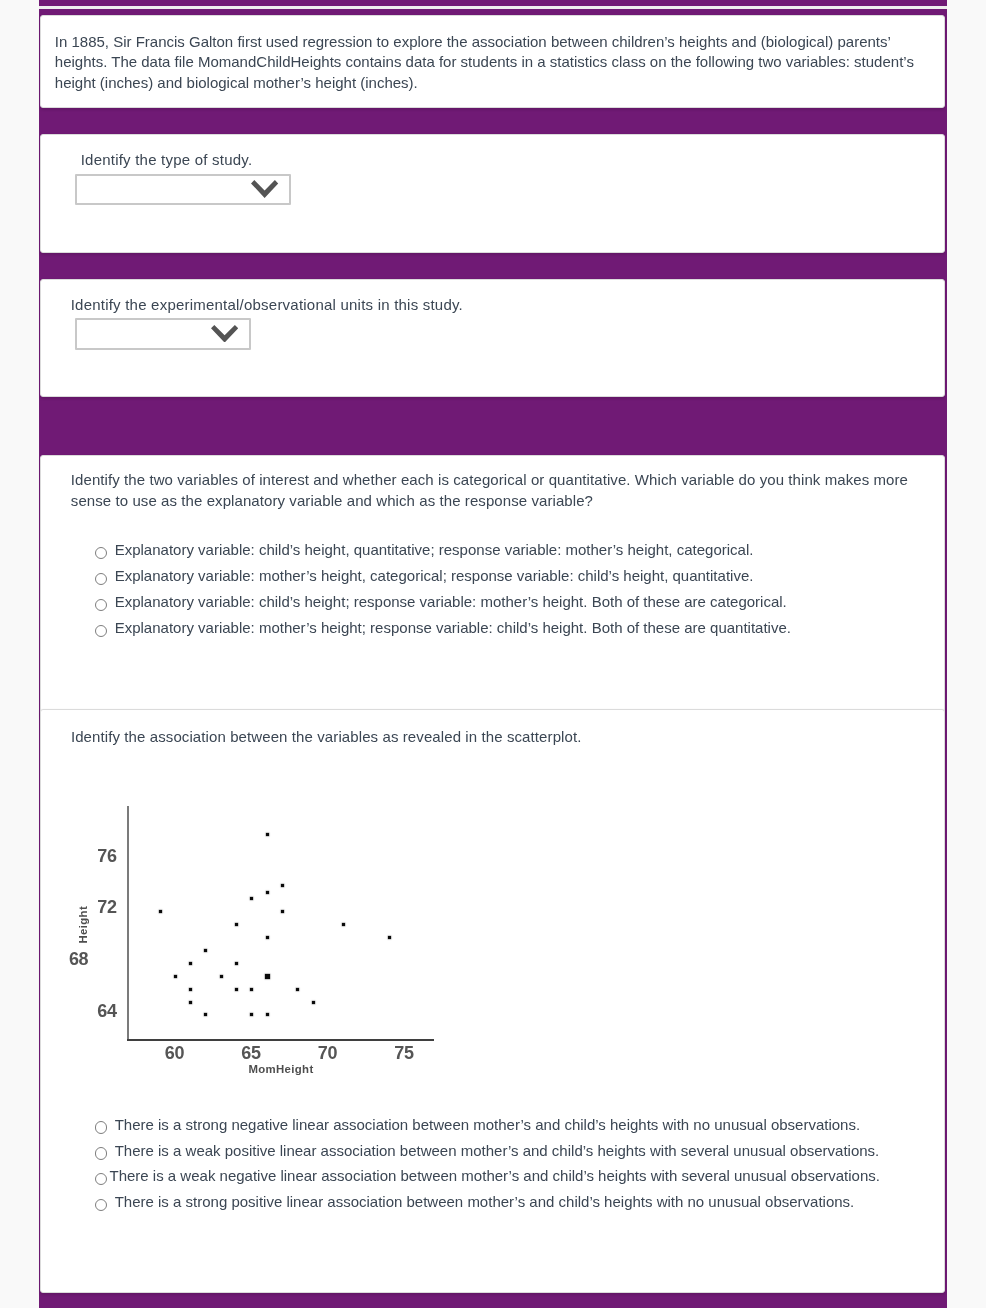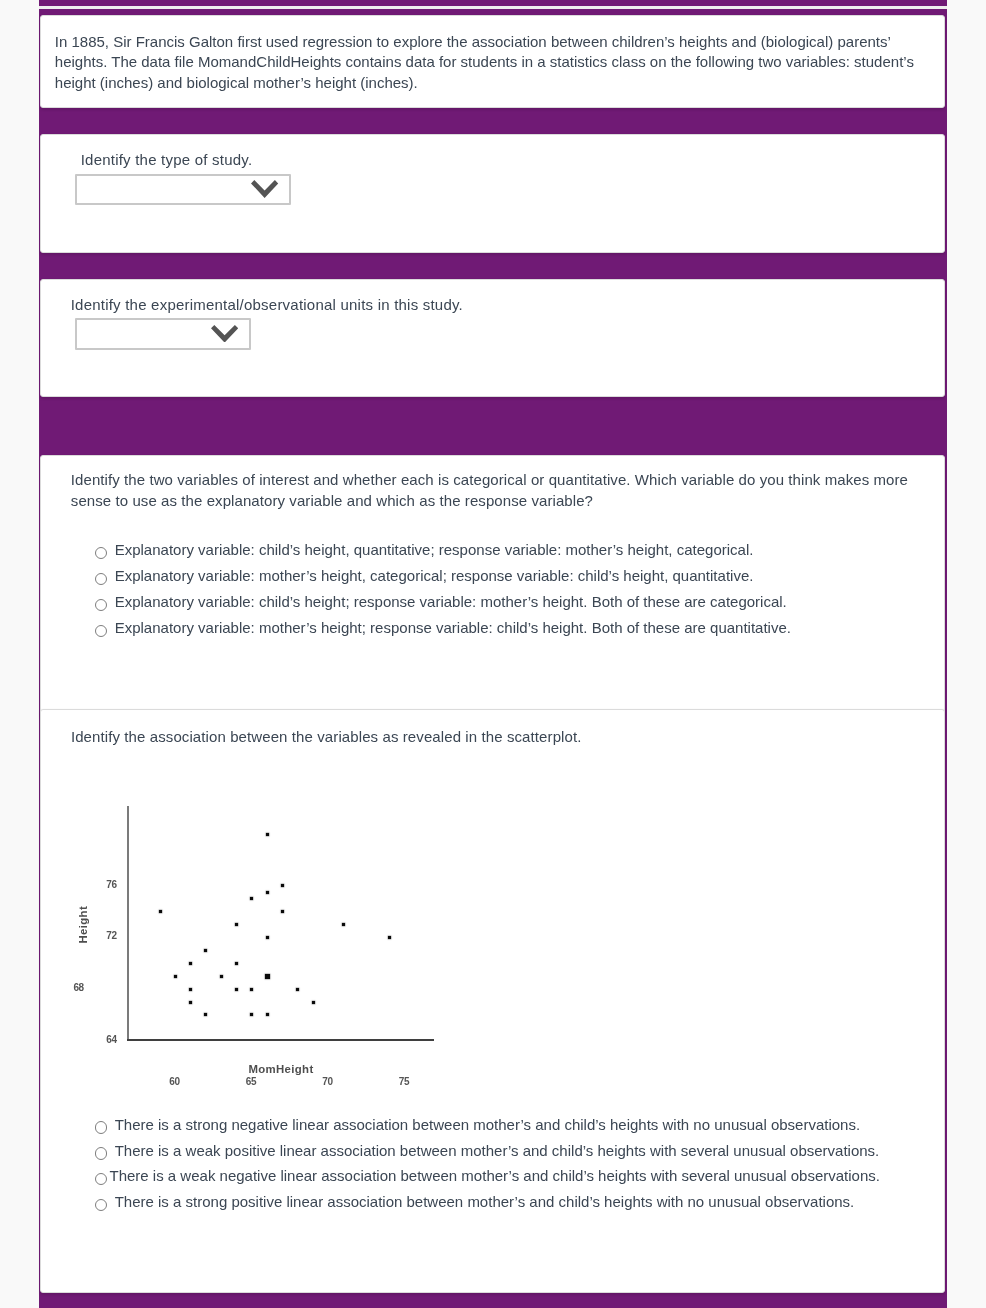--- a/index.html
+++ b/index.html
@@ -30,22 +30,22 @@
   
   .opt{position:absolute;left:0;right:0;height:20px;}
   .radio{position:absolute;width:12.2px;height:12.2px;border:1.1px solid #7e7e7e;
          border-radius:50%;background:#fff;box-sizing:border-box;}
   .optlabel{position:absolute;color:#3b4653;font-size:15px;line-height:18px;
             white-space:nowrap;letter-spacing:0.0px;transform:translateZ(0);}
 
   
   .plot{position:absolute;}
   .tick{position:absolute;font-family:"Liberation Sans",sans-serif;font-weight:bold;
-        font-size:10px;line-height:12.8px;color:#555555;white-space:nowrap;letter-spacing:-0.4px;
-        transform:translateZ(0);margin-top:29px;}
+        font-size:18px;line-height:12.8px;color:#555555;white-space:nowrap;letter-spacing:-0.4px;
+        transform:translateZ(0);}
   .axlabel{position:absolute;font-family:"Liberation Sans",sans-serif;font-weight:bold;
            font-size:11.4px;line-height:11.4px;color:#4e4e4e;white-space:nowrap;
            letter-spacing:0.35px;transform:translateZ(0);}
   .dot{position:absolute;background:#0a0a0a;box-shadow:0 0 0.9px 0.35px rgba(10,10,10,0.55);}
 </style>
 </head>
 <body>
 
 <div class="page">
   <div class="content">

